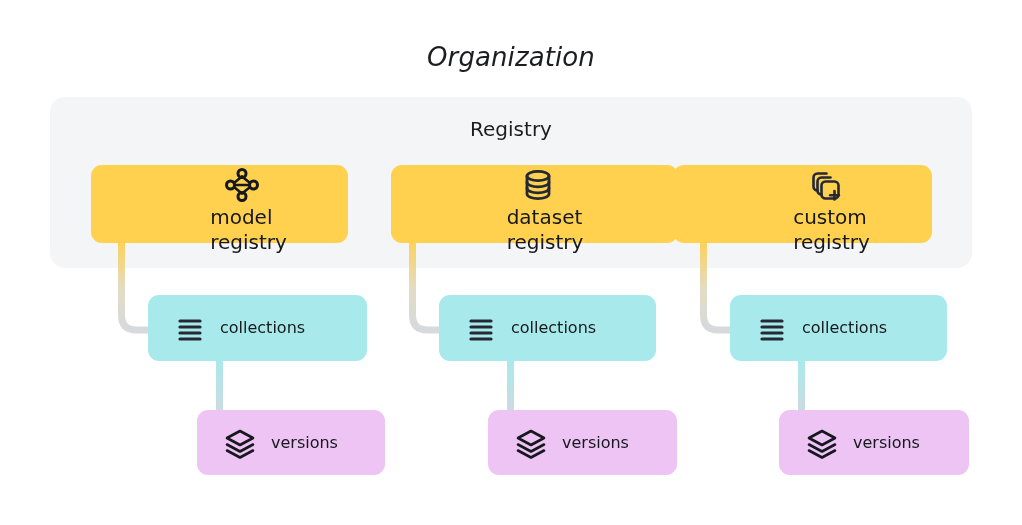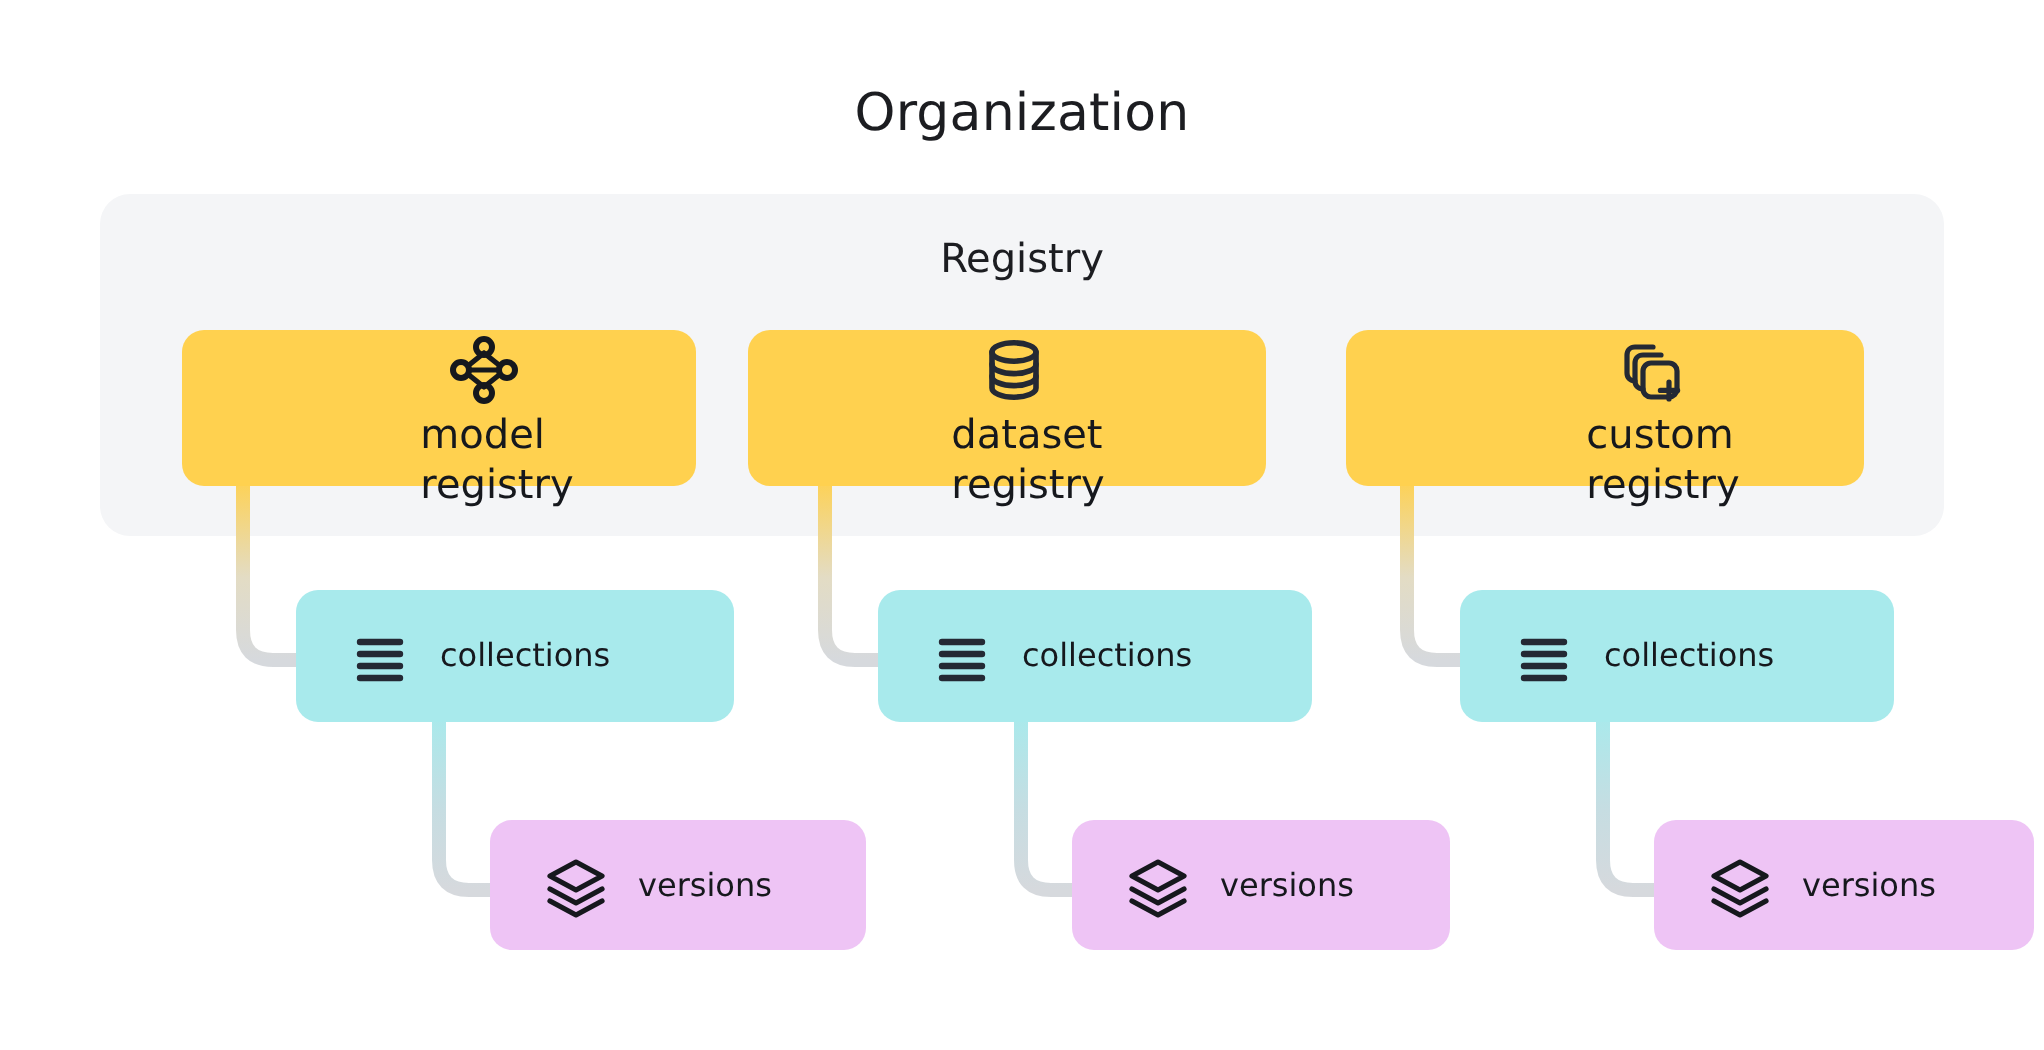--- a/index.html
+++ b/index.html
@@ -12,20 +12,21 @@
     overflow:hidden;
     position:relative;
   }
   #stage{position:relative;width:1022px;height:525px;}
 
   
   .org-title{
     position:absolute;left:0;top:42px;width:1022px;
     text-align:center;font-size:26px;font-weight:400;color:#1c1d21;
     letter-spacing:.1px;
+    font-style:italic;
   }
   .registry-title{
     position:absolute;left:50px;top:117px;width:922px;
     text-align:center;font-size:20px;font-weight:400;color:#1c1d21;
   }
 
   
   .panel{
     position:absolute;left:50px;top:97px;width:922px;height:171px;
     background:#f4f5f7;border-radius:15px;
@@ -42,21 +43,21 @@
   .card-yellow{
     background:#ffd14f;border-radius:11px;
     height:78px;padding-left:58px;flex-direction:column;
   }
   .card-cyan{
     background:#a8eaec;border-radius:11px;
     height:66px;padding-left:26px;
   }
   .card-purple{
     background:#eec4f5;border-radius:11px;
-    height:65px;padding-left:26px;margin-left:48px;
+    height:65px;padding-left:26px;
   }
   .lbl{
     font-size:16px;line-height:24px;color:#16181d;font-weight:400;
     white-space:pre-line;
   }
   .lbl-2{font-size:20px;line-height:25px;}
   .ico{
     display:inline-block;flex:0 0 auto;margin-right:14px;line-height:0;
   }
   .ico svg{display:block;}
@@ -139,21 +140,21 @@
         <g fill="none" stroke="#16181d" stroke-width="2.6" stroke-linejoin="round" stroke-linecap="round">
           <path d="M17 5 L30 12 L17 19 L4 12 Z"></path>
           <path d="M4 18.5 L17 25.5 L30 18.5"></path>
           <path d="M4 24.5 L17 31.5 L30 24.5"></path>
         </g>
       </svg>
     </span>
     <span class="lbl">versions</span>
   </div>
 
-  <div class="card card-yellow" style="left:374px;top:165px;width:259px;padding-left:21px;">
+  <div class="card card-yellow" style="left:391px;top:165px;width:287px;padding-left:21px;">
     <span class="ico">
       <svg width="38" height="40" viewBox="0 0 38 40">
         <g fill="none" stroke="#242934" stroke-width="2.8" stroke-linecap="round">
           <ellipse cx="19" cy="11" rx="11" ry="4.6"></ellipse>
           <path d="M8 11 L8 29 C8 31.5 12.9 33.6 19 33.6
                    C25.1 33.6 30 31.5 30 29 L30 11"></path>
           <path d="M8 17.2 C8 19.7 12.9 21.8 19 21.8
                    C25.1 21.8 30 19.7 30 17.2"></path>
           <path d="M8 23.2 C8 25.7 12.9 27.8 19 27.8
                    C25.1 27.8 30 25.7 30 23.2"></path>

